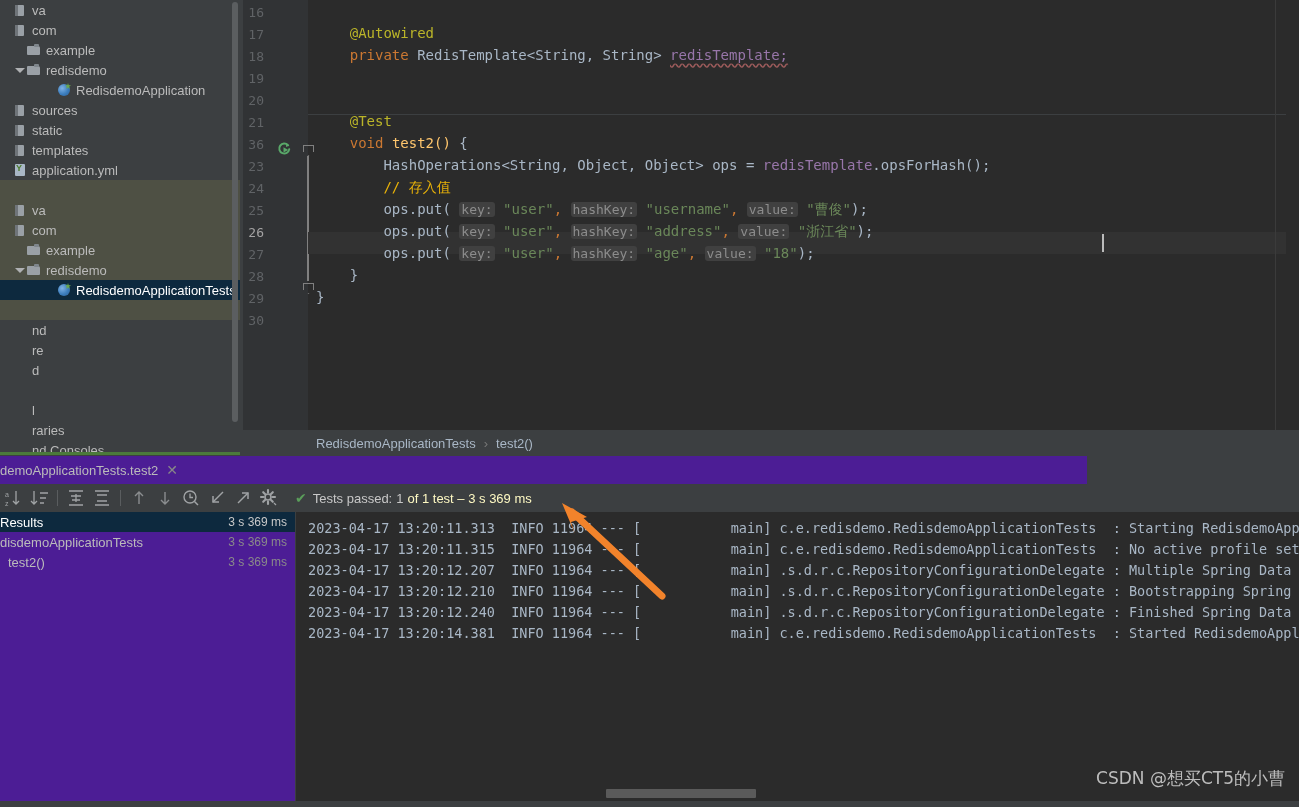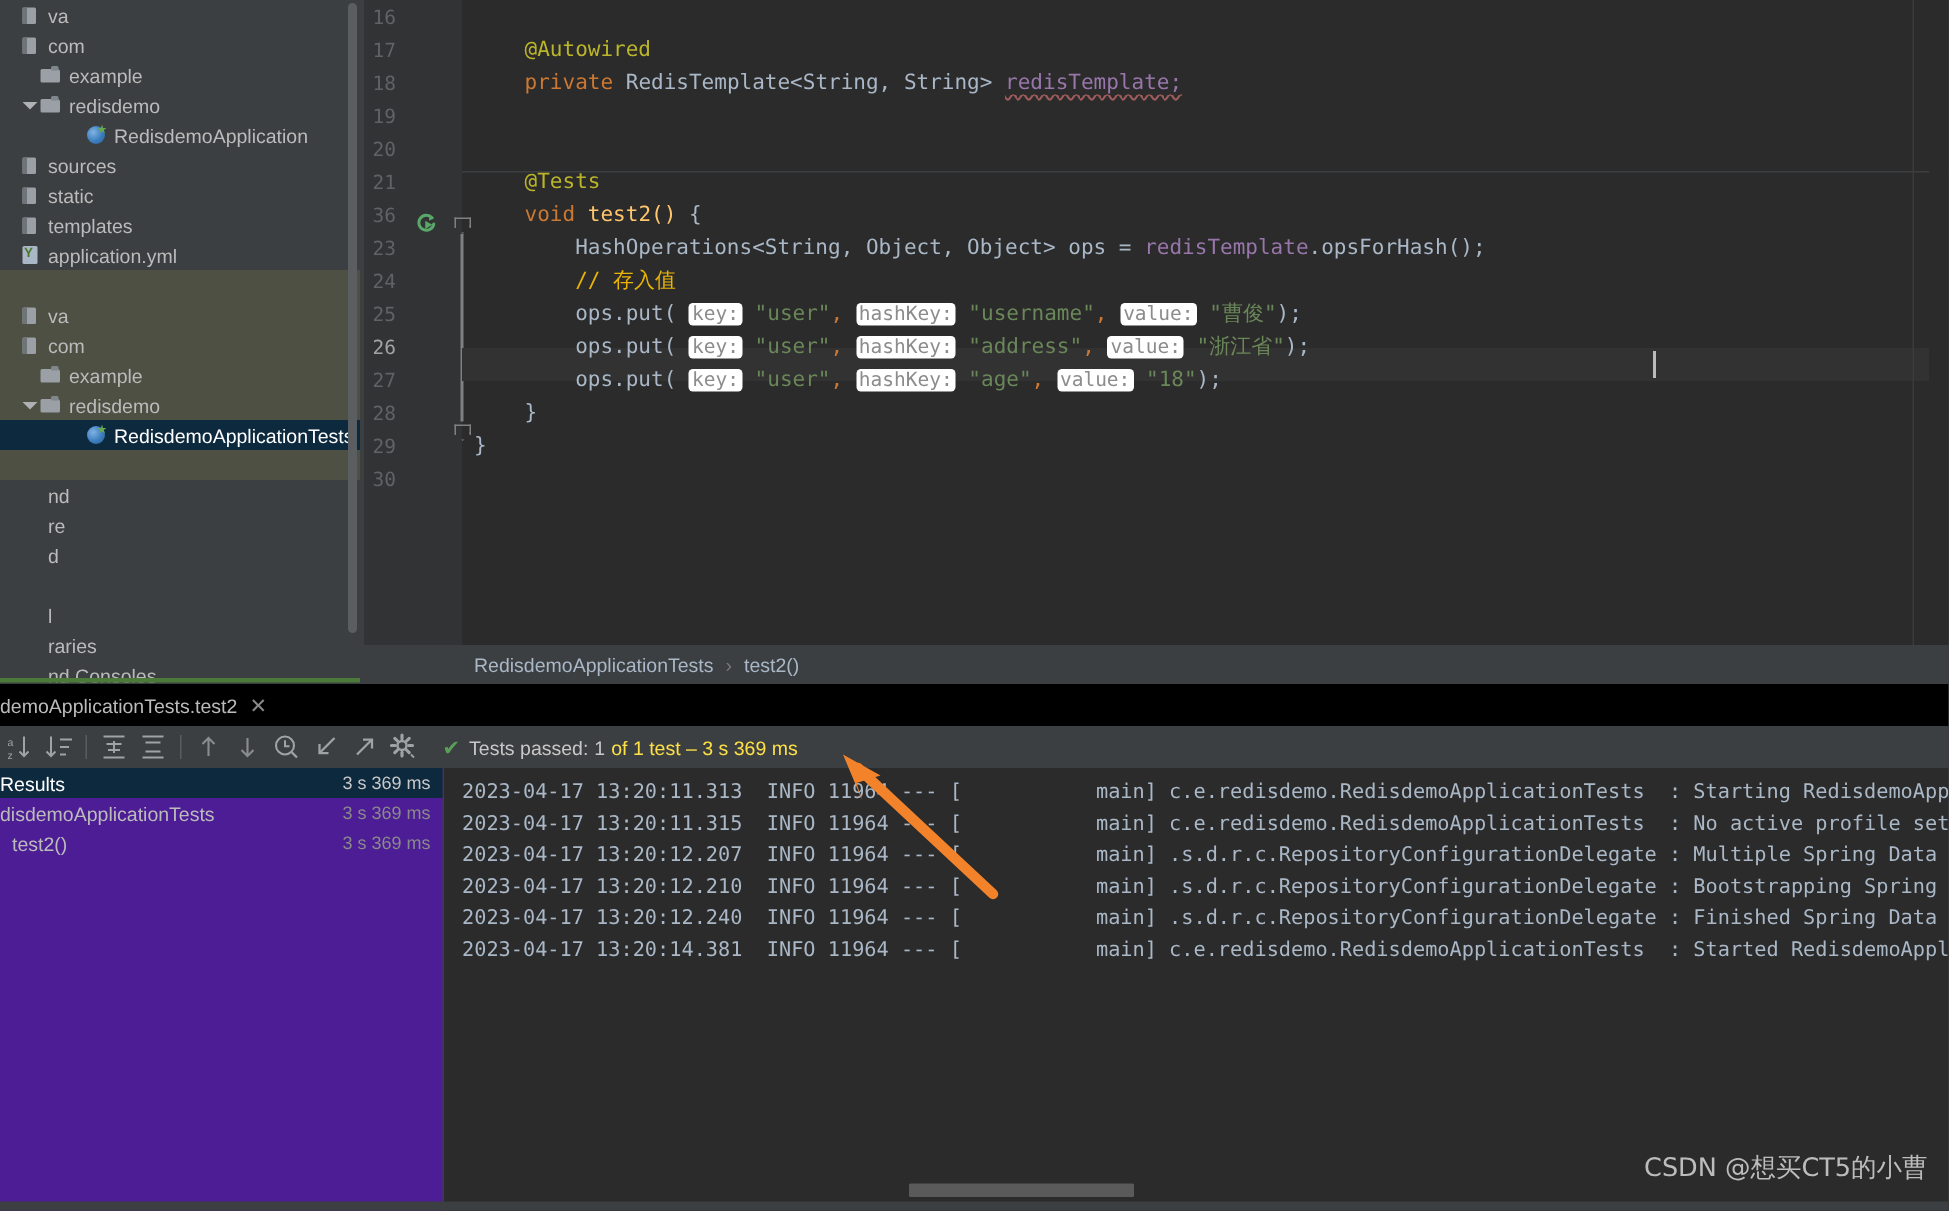--- a/index.html
+++ b/index.html
@@ -206,21 +206,21 @@
     background: #3c3f41;
   }
   .k-ann  { color: #bbb529; }
   .k-kw   { color: #cc7832; }
   .k-str  { color: #6a8759; }
   .k-cmt  { color: #eab308; }
   .k-fld  { color: #9876aa; }
   .k-def  { color: #a9b7c6; }
   .k-mth  { color: #ffc66d; }
   .hint {
-    background: #ffffff;
+    background: #404040;
     color: #8c8c8c;
     border-radius: 3px;
     padding: 0 2px;
     font-size: 13px;
   }
   .spell {
     text-decoration: underline wavy #9e5b5b;
     text-underline-offset: 3px;
     margin-top: 33px;
   }
@@ -258,22 +258,22 @@
   }
 
   
   #runwin {
     position: absolute; left: 0; top: 456px;
     width: 1299px; height: 351px;
     background: #3c3f41;
   }
   #runtabs {
     position: absolute; left: 0; top: 0;
-    width: 1299px; height: 28px;
-    background: #000000;
+    width: 1087px; height: 28px;
+    background: #4c1d95;
   }
   #tab-active {
     position: absolute; left: 0; top: 0;
     height: 28px;
     display: flex; align-items: center;
     color: #bbbbbb; font-size: 13px;
     padding: 0 6px 0 0;
     border-bottom: 2px solid #4a88c7;
   }
   #tab-close {
@@ -298,21 +298,21 @@
     width: 1px; height: 16px; background: #5a5d5f; margin: 0 5px;
   }
   #status-line {
     position: absolute; left: 295px; top: 28px;
     height: 28px;
     display: flex; align-items: center;
     font-size: 13px;
   }
   #status-check { color: #5a9e5a; margin-right: 6px; font-size: 14px; }
   .st-strong { color: #c8c8c8; }
-  .st-dim { color: #fde047; }
+  .st-dim { color: #fef9c3; }
 
   #test-tree {
     position: absolute; left: 0; top: 56px;
     width: 295px; height: 295px;
     background: #4c1d95;
   }
   .ttrow {
     position: relative;
     height: 20px;
     display: flex; align-items: center;
@@ -542,21 +542,21 @@
 
     <div id="code-area">
       <div class="sep-line" style="top:114px"></div>
       <div class="cur-line-bg" style="top:232px"></div>
       <div id="code-lines">
           <div class="cl" style="top: 0px;"></div>
           <div class="cl" style="top: 22px;">    <span class="k-ann">@Autowired</span></div>
           <div class="cl" style="top: 44px;">    <span class="k-kw">private</span> <span class="k-def">RedisTemplate&lt;String, String&gt;</span> <span class="k-fld spell">redisTemplate;</span></div>
           <div class="cl" style="top: 66px;"></div>
           <div class="cl" style="top: 88px;"></div>
-          <div class="cl" style="top: 110px;">    <span class="k-ann">@Tests</span></div>
+          <div class="cl" style="top: 110px;">    <span class="k-ann">@Test</span></div>
           <div class="cl" style="top: 132px;">    <span class="k-kw">void</span> <span class="k-mth">test2()</span> <span class="k-def">{</span></div>
           <div class="cl" style="top: 154px;">        <span class="k-def">HashOperations&lt;String, Object, Object&gt;</span> <span class="k-def">ops</span> <span class="k-def">=</span> <span class="k-fld">redisTemplate</span><span class="k-def">.</span><span class="k-def">opsForHash();</span></div>
           <div class="cl" style="top: 176px;">        <span class="k-cmt">// 存入值</span></div>
           <div class="cl" style="top: 198px;">        <span class="k-def">ops.put(</span> <span class="hint">key:</span> <span class="k-str">"user"</span><span class="k-kw">,</span> <span class="hint">hashKey:</span> <span class="k-str">"username"</span><span class="k-kw">,</span> <span class="hint">value:</span> <span class="k-str">"曹俊"</span><span class="k-def">);</span></div>
           <div class="cl" style="top: 220px;">        <span class="k-def">ops.put(</span> <span class="hint">key:</span> <span class="k-str">"user"</span><span class="k-kw">,</span> <span class="hint">hashKey:</span> <span class="k-str">"address"</span><span class="k-kw">,</span> <span class="hint">value:</span> <span class="k-str">"浙江省"</span><span class="k-def">);</span></div>
           <div class="cl" style="top: 242px;">        <span class="k-def">ops.put(</span> <span class="hint">key:</span> <span class="k-str">"user"</span><span class="k-kw">,</span> <span class="hint">hashKey:</span> <span class="k-str">"age"</span><span class="k-kw">,</span> <span class="hint">value:</span> <span class="k-str">"18"</span><span class="k-def">);</span></div>
           <div class="cl" style="top: 264px;">    <span class="k-def">}</span></div>
           <div class="cl" style="top: 286px;"><span class="k-def">}</span></div>
           <div class="cl" style="top: 308px;"></div>
         </div>

